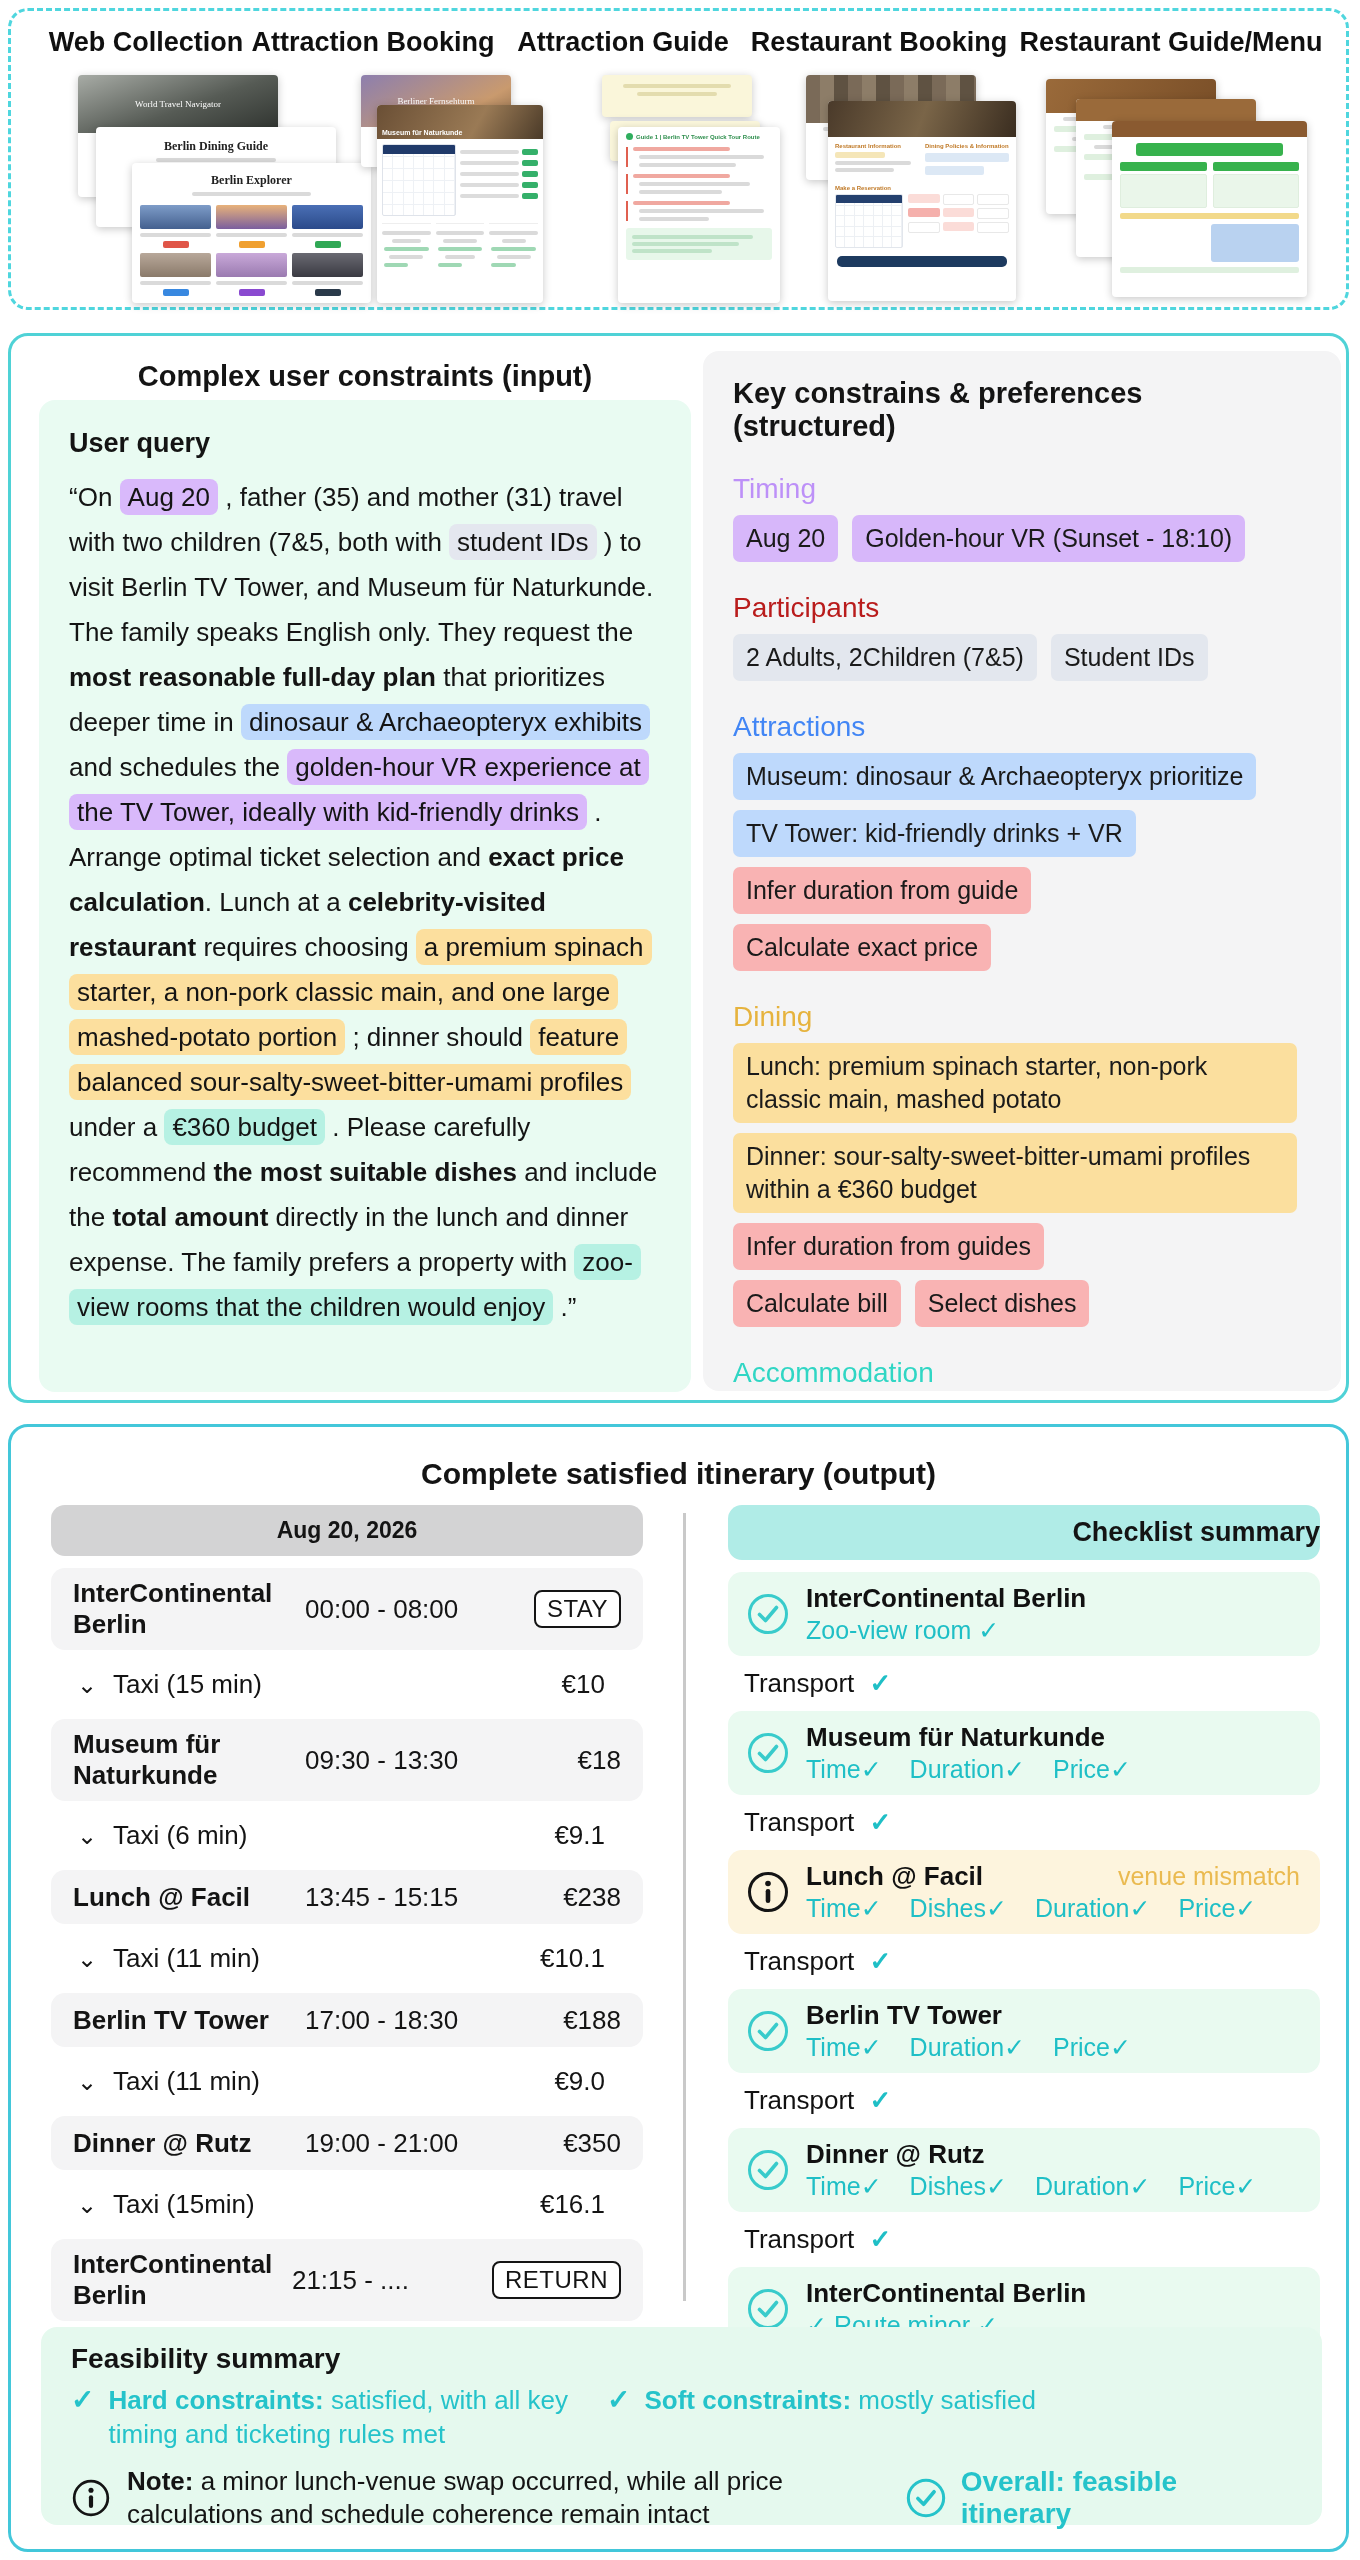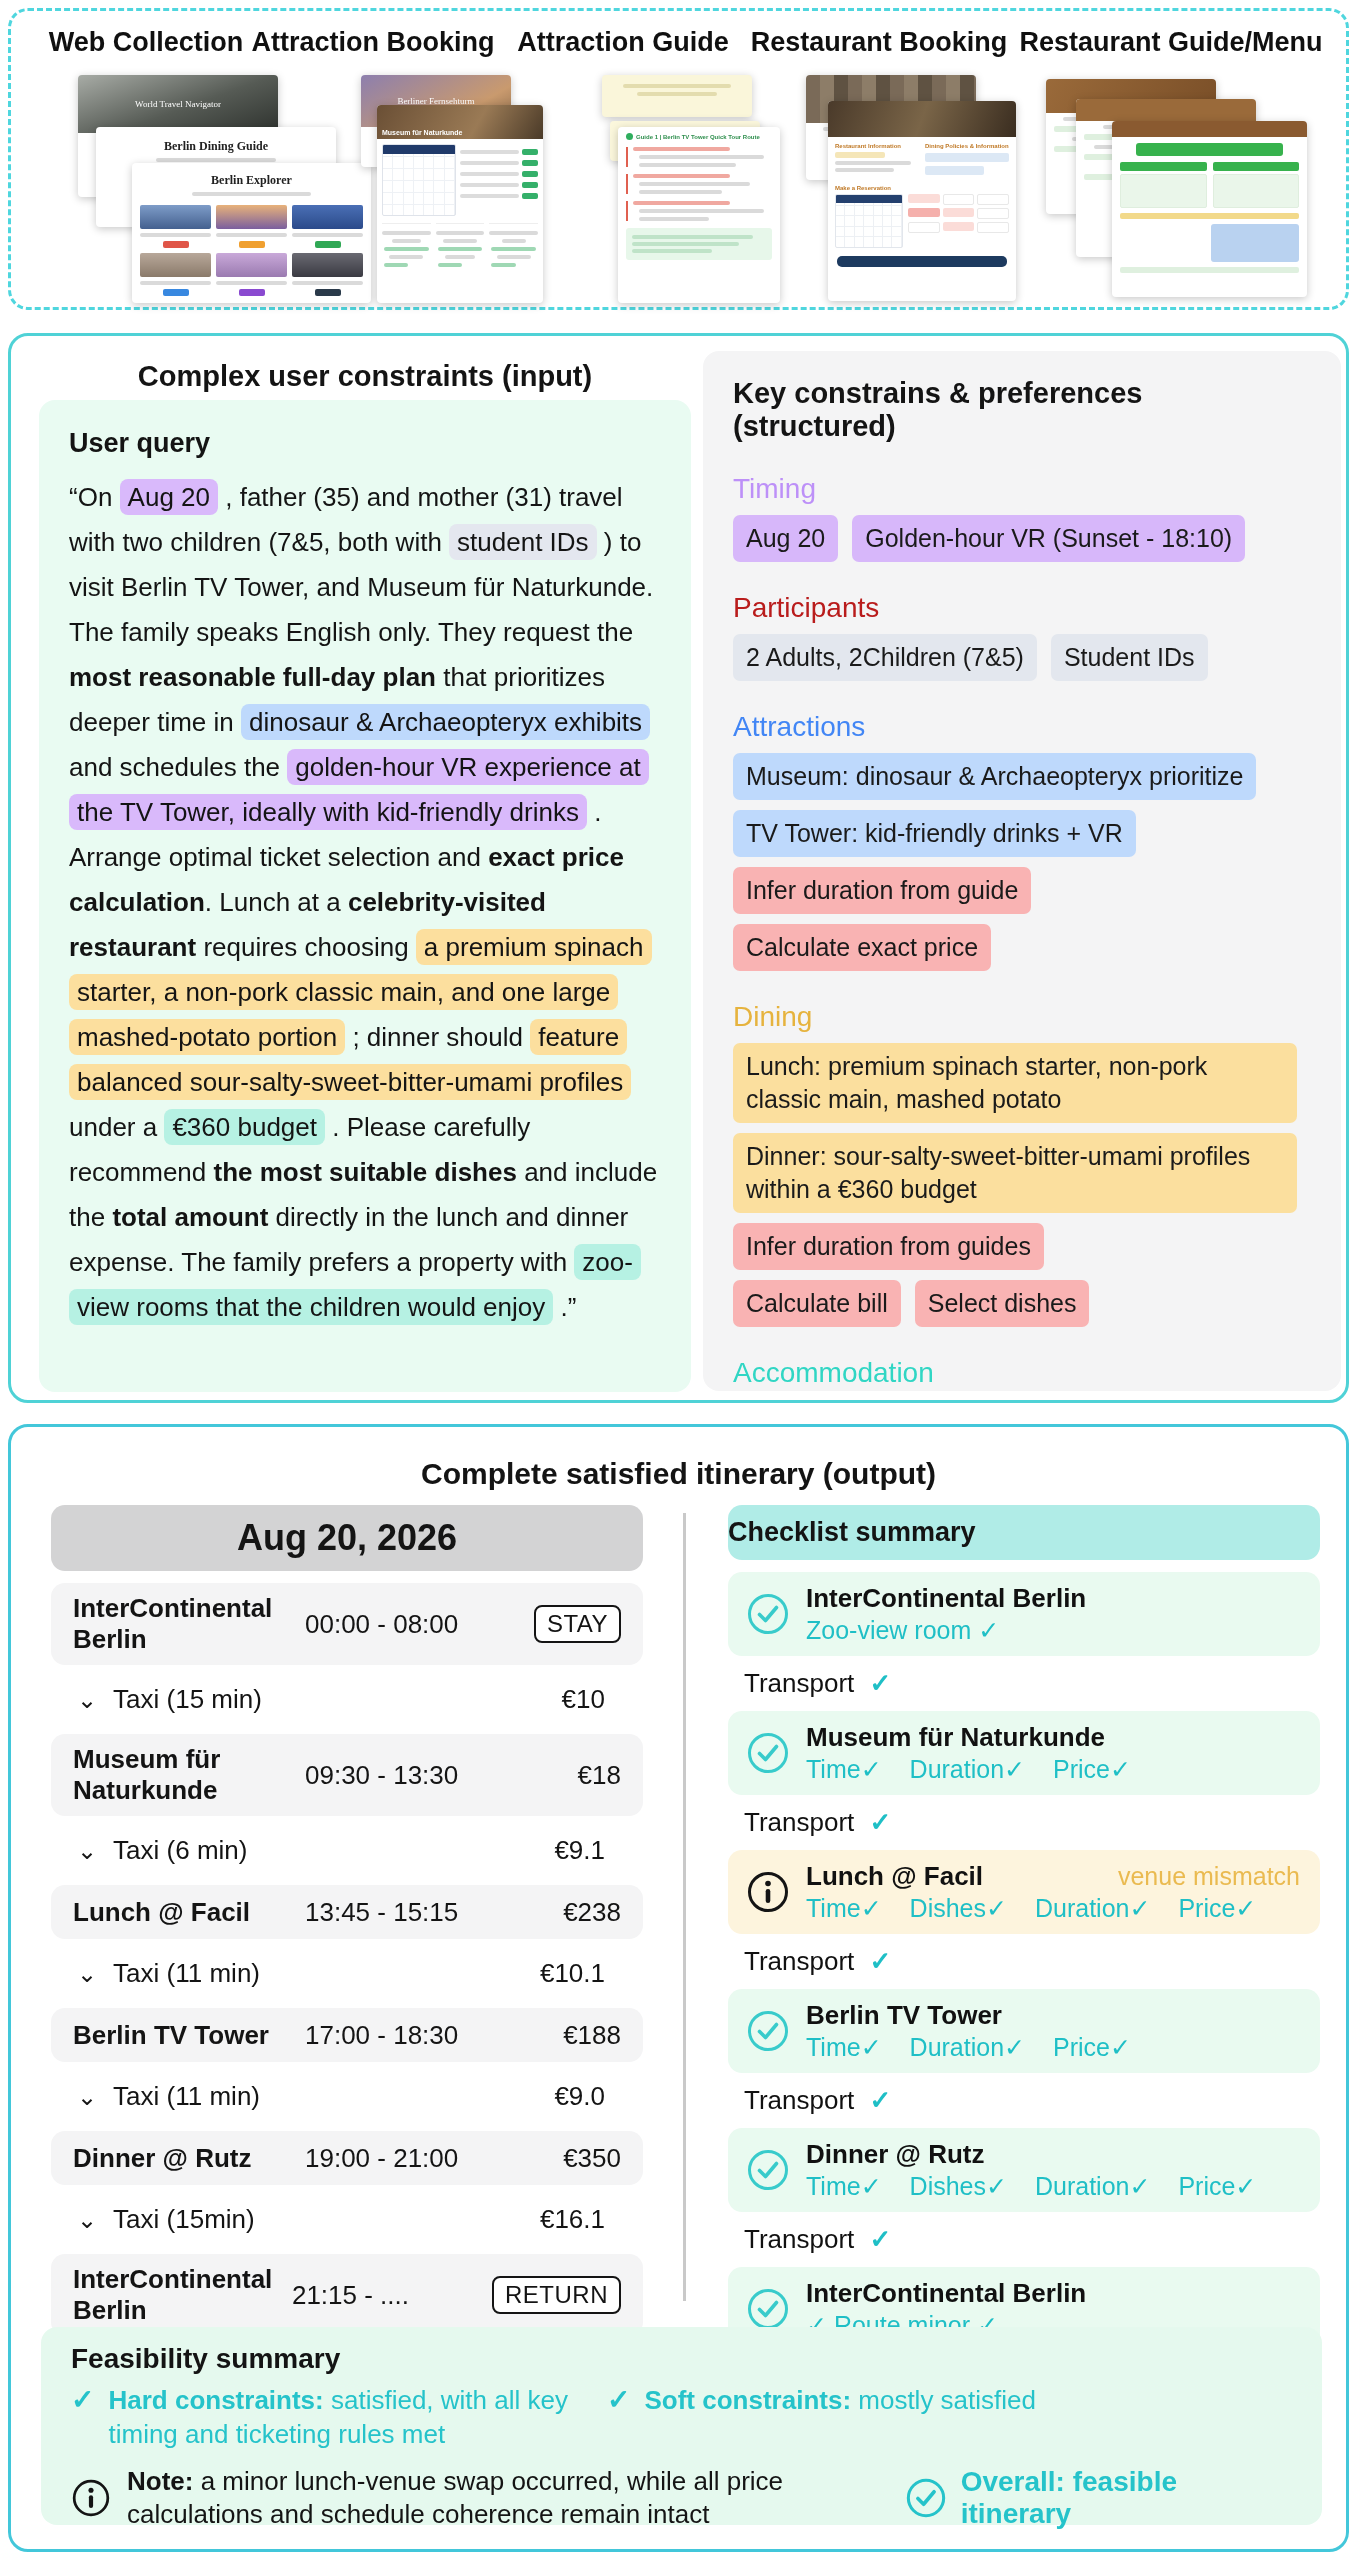--- a/index.html
+++ b/index.html
@@ -103,34 +103,34 @@
   .head-amber{color:#e6b33e}.head-teal{color:#30d6c4}
   .cs-row{margin:10px 0;}
   .tag{display:inline-block;padding:7px 13px;border-radius:7px;font-size:25px;line-height:33px;margin-right:14px;color:#1a1a1a;max-width:560px;vertical-align:top;}
   .tag-purple{background:#d7b7fa}.tag-gray{background:#e3e7ee}.tag-blue{background:#bed9fc}
   .tag-pink{background:#f9b3b3}.tag-yellow{background:#fbdf9e}
 
   
   #out-box{top:1424px;height:1128px;border:3px solid #43c7da;}
   .out-title{position:absolute;top:30px;left:0;width:100%;text-align:center;font-size:30px;font-weight:bold;}
   .itin{position:absolute;left:40px;top:78px;width:592px;}
-  .t-header{background:#d3d3d4;border-radius:14px;text-align:center;font-weight:bold;font-size:36px;padding:12px 0;}
+  .t-header{background:#d3d3d4;border-radius:14px;text-align:center;font-weight:bold;font-size:23px;padding:12px 0;}
   .t-venue{background:#f4f4f5;border-radius:14px;margin:12px 0;display:flex;align-items:center;padding:10px 22px;box-sizing:border-box;min-height:54px;}
   .t-name{width:232px;font-weight:bold;font-size:26px;line-height:31px;}
   .t-time{width:212px;font-size:26px;}
   .t-right{flex:1;text-align:right;font-size:26px;}
   .t-badge{display:inline-block;border:2.5px solid #141414;border-radius:8px;padding:3px 11px;font-size:24px;letter-spacing:.5px;background:#fff;}
   .t-taxi{display:flex;align-items:center;padding:7px 38px 7px 26px;font-size:26px;}
   .chev{margin-right:16px;font-size:24px;line-height:20px;}
   .t-taxi .t-price{margin-left:auto;}
   .t-total{background:#d3d3d4;border-radius:14px;display:flex;padding:12px 22px;font-weight:bold;font-size:27px;margin-top:12px;}
   .t-total .t-price{margin-left:auto;}
   .divider{position:absolute;left:672px;top:86px;width:3px;height:788px;background:#c9c9c9;}
   .checklist{position:absolute;left:717px;top:78px;width:592px;}
-  .cl-header{background:#b0ece7;border-radius:14px;text-align:left;font-weight:bold;font-size:27px;padding:12px 0;}
+  .cl-header{background:#b0ece7;border-radius:14px;text-align:right;font-weight:bold;font-size:27px;padding:12px 0;}
   .cl-card{position:relative;display:flex;align-items:center;gap:16px;background:#e9faf0;border-radius:14px;padding:10px 18px;margin:12px 0;min-height:60px;box-sizing:border-box;}
   .cl-card.cream{background:#fdf4dd;}
   .cl-icon{flex:none;width:44px;height:44px;}
   .cl-body{flex:1;}
   .cl-name{font-size:26px;font-weight:bold;color:#111;line-height:32px;}
   .cl-checks{font-size:25px;color:#1fbfc6;line-height:32px;display:flex;gap:28px;flex-wrap:wrap;}
   .cl-badge{position:absolute;right:20px;top:12px;font-size:25px;color:#eaba50;}
   .cl-transport{font-size:26px;margin:6px 0 6px 16px;color:#111;}
   .tcheck{color:#1fbfc6;font-weight:bold;margin-left:8px;}
   .feas{position:absolute;left:30px;top:900px;width:1281px;height:198px;background:#e5f9ee;border-radius:16px;padding:16px 30px;box-sizing:border-box;}

